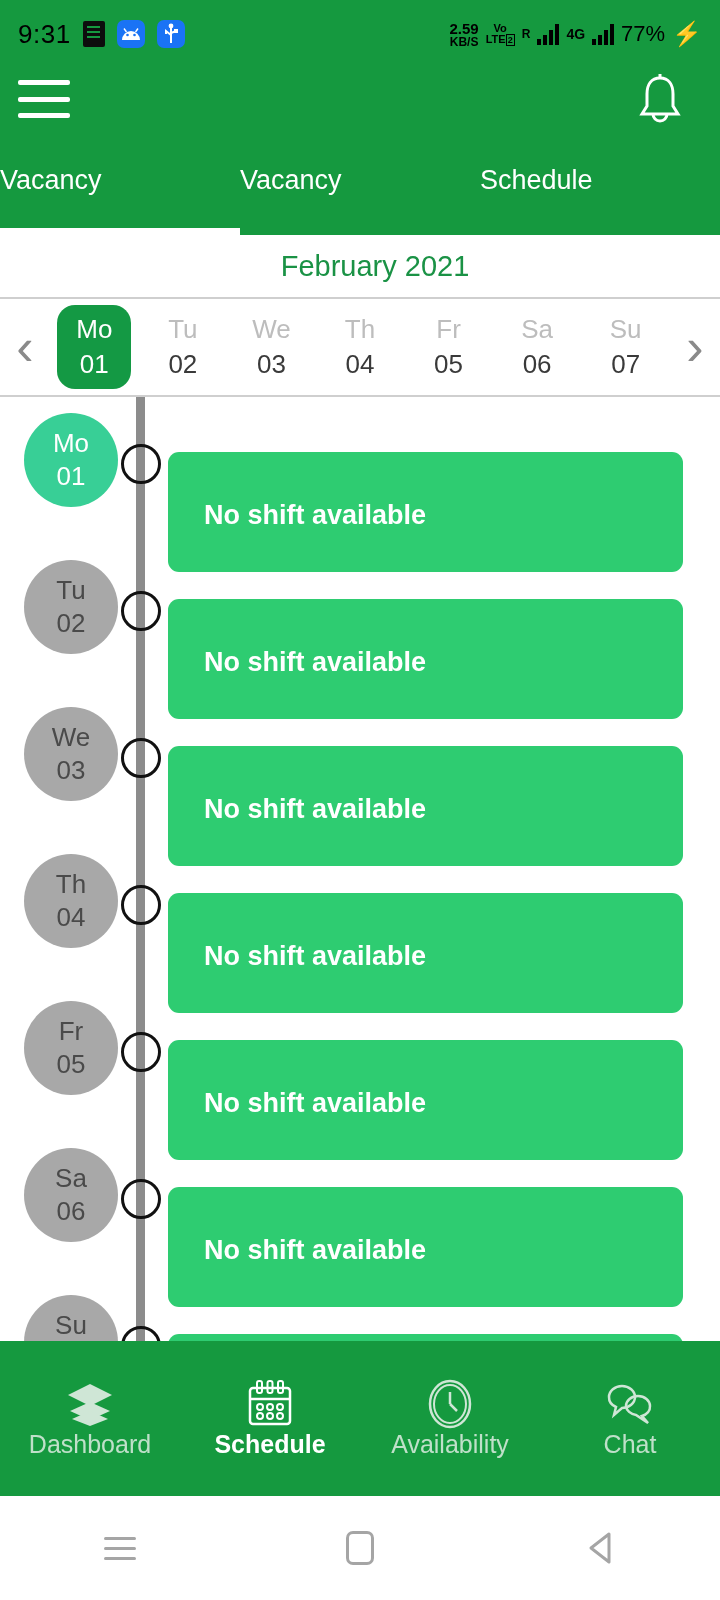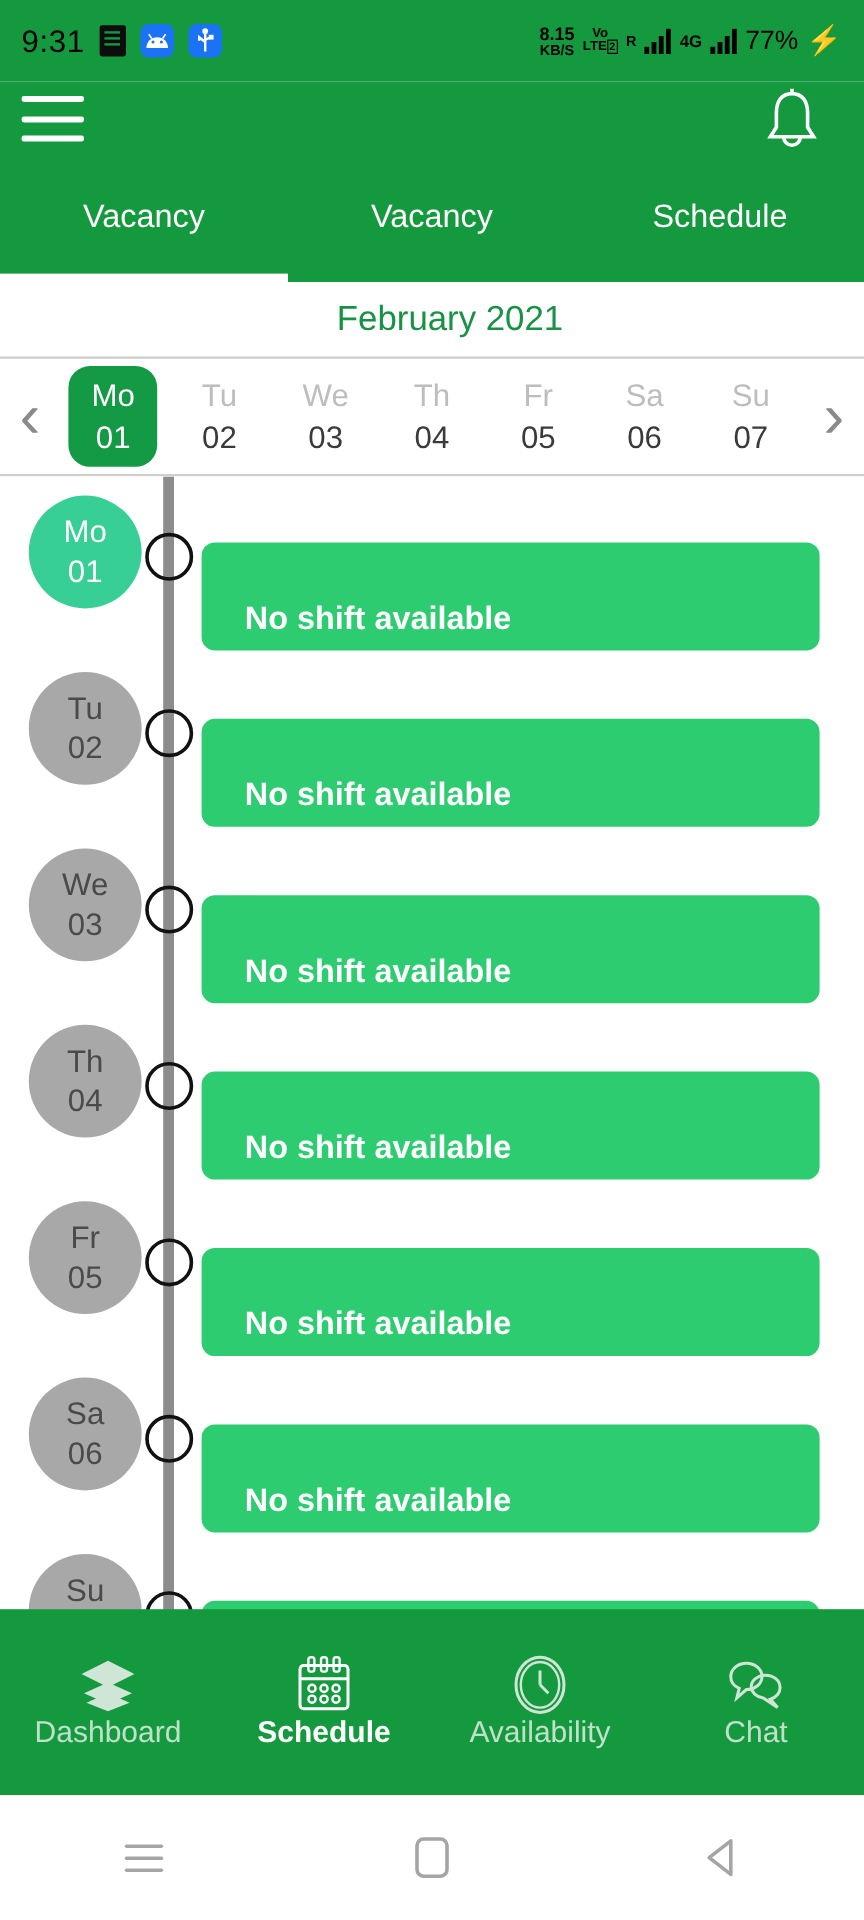--- a/index.html
+++ b/index.html
@@ -46,21 +46,21 @@
     position:absolute; top:68px; left:0; width:720px; height:167px;
     background:#15993f;
   }
   .burger { position:absolute; left:18px; top:8px; width:52px; height:46px;
             display:flex; flex-direction:column; justify-content:space-between; padding:4px 0;}
   .burger span { display:block; height:5px; background:#fff; border-radius:2px; }
   .bell { position:absolute; right:32px; top:2px; width:56px; height:58px; }
 
   .tabs { position:absolute; bottom:0; left:0; width:720px; height:82px;
           display:flex; align-items:flex-start; }
-  .tab { flex:1; text-align:center; color:#ffffff; font-size:27px;
+  .tab { flex:1; color:#ffffff; font-size:27px;
          padding-top:12px; position:relative; height:82px; }
   .tab.active::after {
     content:""; position:absolute; left:0; bottom:0; width:100%; height:7px; background:#fff;
   }
 
   
   .monthrow {
     position:absolute; top:235px; left:0; width:720px; height:62px;
     background:#fff; display:flex; align-items:center; justify-content:center;
     padding-left:30px;
@@ -98,21 +98,21 @@
   }
   .daycircle .c1 { font-size:26px; color:#4a4a4a; }
   .daycircle .c2 { font-size:26px; color:#4a4a4a; }
   .daycircle.today { background:#38cf96; }
   .daycircle.today .c1, .daycircle.today .c2 { color:#ffffff; }
   .node {
     position:absolute; left:121px; top:47px; width:40px; height:40px;
     border:3px solid #111; border-radius:50%; background:transparent;
   }
   .card {
-    position:absolute; left:168px; top:55px; width:515px; height:90px;
+    position:absolute; left:168px; top:55px; width:515px; height:120px;
     background:#2ecc71; border-radius:11px;
   }
   .card .ctext {
     position:absolute; left:36px; top:48px; color:#ffffff;
     font-size:27px; font-weight:bold;
   }
 
   
   .bottomnav {
     position:absolute; bottom:104px; left:0; width:720px; height:155px;
@@ -159,21 +159,21 @@
             <line x1="8" y1="4" x2="8" y2="20" stroke="#fff" stroke-width="2"></line>
             <path d="M8 12 L3 8 L3 11" stroke="#fff" stroke-width="2" fill="none"></path>
             <rect x="11" y="6" width="4" height="4" fill="#fff"></rect>
             <line x1="8" y1="10" x2="13" y2="8" stroke="#fff" stroke-width="2"></line>
           </svg>
       </span>
     </div>
 
     <div class="sb-right">
       <div class="netspeed">
-        <div>8.15</div>
+        <div>2.59</div>
         <div class="n2">KB/S</div>
       </div>
       <div class="volte">
         <div>Vo</div>
         <div><span>LTE</span><span class="box">2</span></div>
       </div>
       <span class="roam">R</span>
       <span class="bars">
           <i></i>
           <i></i>

